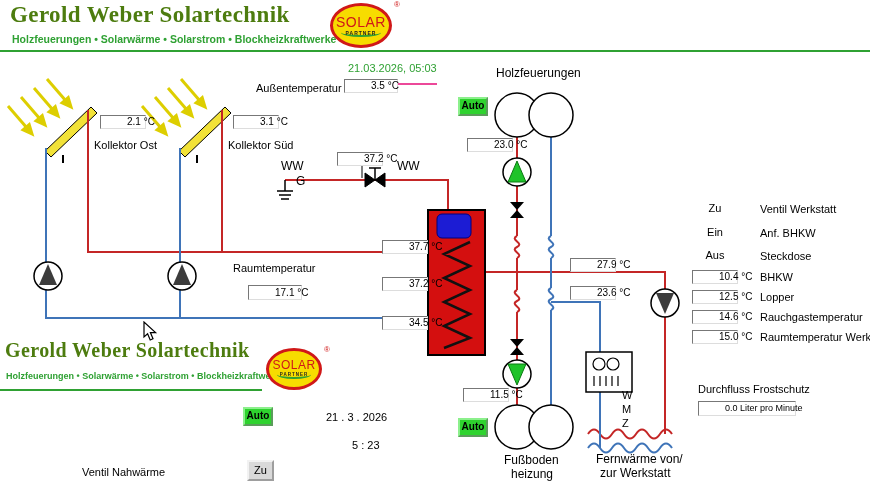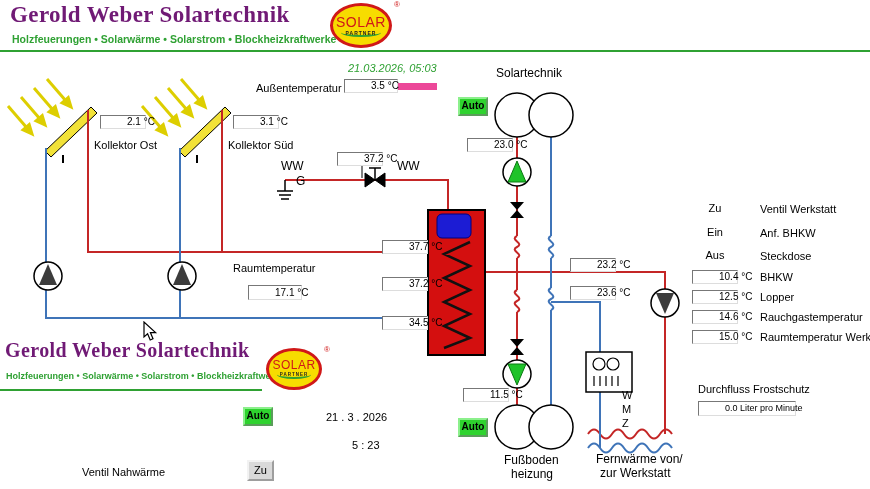--- a/index.html
+++ b/index.html
@@ -1,30 +1,30 @@
 <!DOCTYPE html>
 <html><head>
 <meta charset="utf-8">
 <style>
   html,body{margin:0;padding:0;background:#fff;}
   #screen{position:relative;width:870px;height:489px;background:#ffffff;
           font-family:"Liberation Sans",sans-serif;overflow:hidden;}
   svg.schematic{position:absolute;left:0;top:0;z-index:1;}
   .ov{position:absolute;z-index:2;}
   .z3{z-index:3;}
-  .hdr-title{font-family:"Liberation Serif",serif;font-weight:bold;color:#701a75;
+  .hdr-title{font-family:"Liberation Serif",serif;font-weight:bold;color:#4d7c0f;
              font-size:23px;letter-spacing:.4px;white-space:nowrap;}
   .hdr-title.sm{font-size:20px;}
   .hdr-sub{color:#2fa133;font-size:10.5px;font-weight:bold;white-space:nowrap;text-align:right;}
   .hdr-sub.sm{font-size:9px;}
   .hr-green{background:#2fa133;height:2px;}
   .lbl{font-size:11px;color:#000;white-space:nowrap;}
   .lbl12{font-size:12px;color:#000;white-space:nowrap;}
-  .green-dt{color:#2fa133;font-size:11px;border-bottom:7px solid #ec4899;
-            padding-bottom:9px;white-space:nowrap;font-style:italic;}
+  .green-dt{color:#2fa133;font-size:11px;border-bottom:2px solid #ec4899;
+            padding-bottom:9px;white-space:nowrap;}
   .vbox{background:#fff;border:1px solid;border-color:#777 #ddd #ddd #777;
         font-size:10px;text-align:center;line-height:12px;height:14px;
         box-sizing:border-box;color:#000;white-space:nowrap;padding-left:26px;}
   .btn{box-sizing:border-box;text-align:center;cursor:pointer;color:#000;}
   .btn-auto{background:#2ed32e;border:2px outset #8cf08c;font-size:10px;
             font-weight:bold;line-height:14px;}
   .btn-zu{background:#d9d9d9;border:2px outset #f2f2f2;font-size:11px;line-height:16px;}
   .srow{position:absolute;height:16px;width:180px;}
   .sval{position:absolute;left:0;top:0;width:50px;text-align:center;font-size:11px;color:#000;}
   .svalbox{position:absolute;left:2px;top:0;width:46px;}
@@ -181,32 +181,32 @@
   <div class="ov lbl" style="left:94px;top:139px">Kollektor Ost</div>
 
   <div class="ov vbox" style="left:233px;top:115px;width:46px">3.1 °C</div>
   <div class="ov lbl" style="left:228px;top:139px">Kollektor Süd</div>
 
   <div class="ov lbl12" style="left:281px;top:159px">WW</div>
   <div class="ov lbl12" style="left:296px;top:174px">G</div>
   <div class="ov lbl12" style="left:397px;top:159px">WW</div>
   <div class="ov vbox" style="left:337px;top:152px;width:46px">37.2 °C</div>
 
-  <div class="ov lbl12" style="left:496px;top:66px">Solartechnik</div>
+  <div class="ov lbl12" style="left:496px;top:66px">Holzfeuerungen</div>
   <div class="ov btn btn-auto" style="left:458px;top:97px;width:30px;height:19px">Auto</div>
   <div class="ov vbox" style="left:467px;top:138px;width:46px">23.0 °C</div>
 
   <div class="ov vbox" style="left:382px;top:240px;width:46px">37.7 °C</div>
   <div class="ov vbox" style="left:382px;top:277px;width:46px">37.2 °C</div>
   <div class="ov vbox" style="left:382px;top:316px;width:46px">34.5 °C</div>
 
   <div class="ov lbl" style="left:233px;top:262px">Raumtemperatur</div>
   <div class="ov vbox" style="left:248px;top:285px;width:54px;height:15px;line-height:13px">17.1 °C</div>
 
-  <div class="ov vbox" style="left:570px;top:258px;width:46px">23.2 °C</div>
+  <div class="ov vbox" style="left:570px;top:258px;width:46px">27.9 °C</div>
   <div class="ov vbox" style="left:570px;top:286px;width:46px">23.6 °C</div>
 
   <div class="ov vbox" style="left:463px;top:388px;width:46px">11.5 °C</div>
   <div class="ov btn btn-auto" style="left:458px;top:418px;width:30px;height:19px">Auto</div>
   <div class="ov lbl12" style="left:504px;top:453px">Fußboden</div>
   <div class="ov lbl12" style="left:511px;top:467px">heizung</div>
 
   <div class="ov lbl" style="left:622px;top:389px">W</div>
   <div class="ov lbl" style="left:622px;top:403px">M</div>
   <div class="ov lbl" style="left:622px;top:417px">Z</div>

